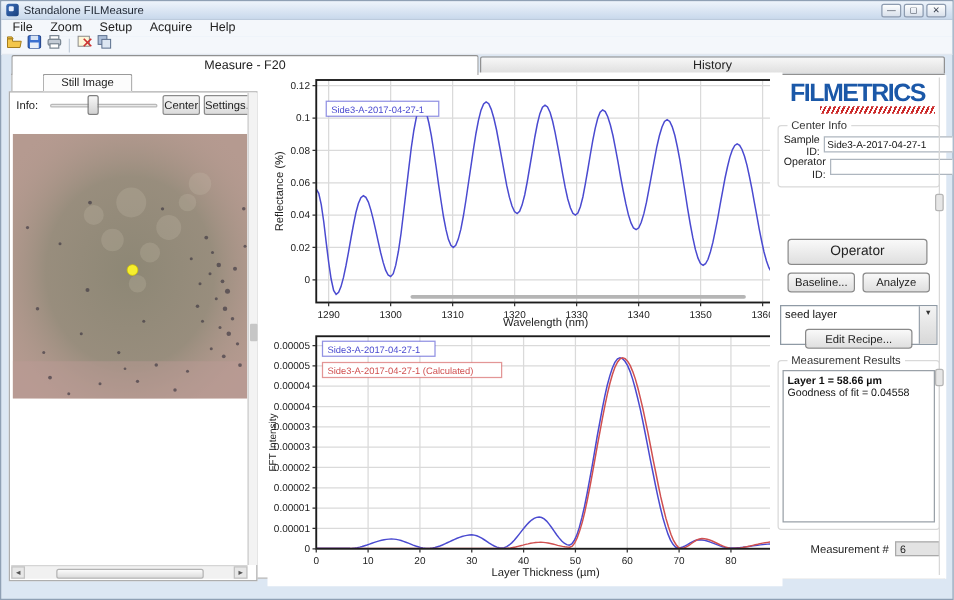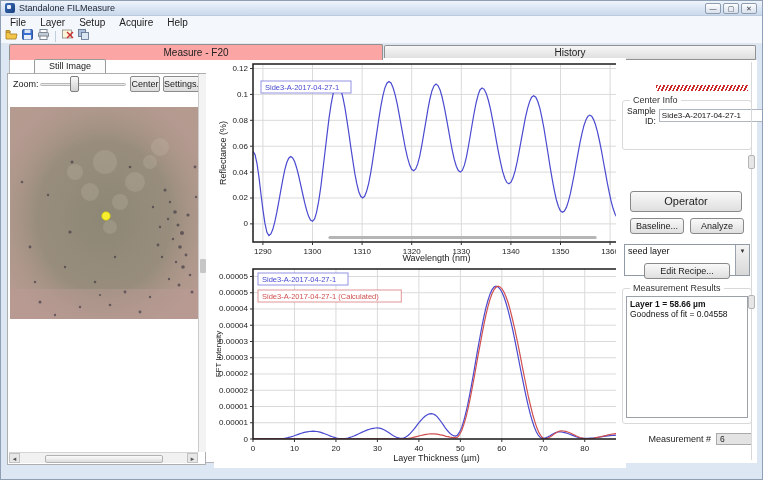--- a/index.html
+++ b/index.html
@@ -18,21 +18,21 @@
 
   
   #menubar{left:0;top:15px;width:100%;height:13px;background:#f4f7fb;display:flex;align-items:center;padding-left:2px;}
   .menu-item{font-size:10px;color:#222;padding:16px 7px;line-height:13px;}
   #toolbar{left:0;top:28px;width:100%;height:15px;background:#f4f7fb;display:flex;align-items:center;gap:3px;padding-left:4px;border-bottom:1px solid #e2e8f0;}
   .tb-sep{width:1px;height:11px;background:#c3cedb;margin:0 2px;}
 
   
   #tabstrip{left:0;top:43px;width:100%;height:15px;}
   .tab{position:absolute;top:1px;height:14px;border:1px solid #919191;border-bottom:none;border-radius:2px 2px 0 0;text-align:center;font-size:10px;color:#222;line-height:13px;}
-  .tab.active{background:#fca5a5;z-index:3;top:0;height:16px;line-height:15px;}
+  .tab.active{background:#ffffff;z-index:3;top:0;height:16px;line-height:15px;}
   .tab.inactive{background:linear-gradient(#f7f7f7,#dedede);}
 
   
   #main{left:8px;top:58px;width:747px;height:404px;background:#ffffff;border:1px solid #b4b4b4;border-top:1px solid #919191;}
 
   
   #still-tab{left:24px;top:-1px;width:72px;height:14px;background:#fcfcfc;border:1px solid #9a9a9a;border-bottom:none;border-radius:2px 2px 0 0;font-size:9px;text-align:center;line-height:13px;color:#222;z-index:4;}
   #left-panel{left:-3px;top:13px;width:199px;height:392px;border:1px solid #aeaeae;background:#fff;}
   #zoom-label{left:5px;top:5px;font-size:9px;color:#222;}
   #zoom-track{left:32px;top:9px;width:86px;height:3px;background:#e9e9e9;border:1px solid #b9b9b9;border-radius:2px;}
@@ -89,21 +89,21 @@
     <span id="win-title">Standalone FILMeasure</span>
   </div>
   <div id="win-controls" class="abs">
     <div class="win-btn">—</div>
     <div class="win-btn">▢</div>
     <div class="win-btn">✕</div>
   </div>
 
   <div id="menubar" class="abs">
       <div class="menu-item">File</div>
-      <div class="menu-item">Layer</div>
+      <div class="menu-item">Zoom</div>
       <div class="menu-item">Setup</div>
       <div class="menu-item">Acquire</div>
       <div class="menu-item">Help</div>
     </div>
 
   <div id="toolbar" class="abs">
     <span><svg width="13" height="13">
           <path d="M1 4 L1 11 L11 11 L12 6 L5 6 L5 4 Z" fill="#f3c64a" stroke="#a47c1c" stroke-width="0.8"></path>
           <path d="M1 4 L1 2.5 L4.5 2.5 L5.5 4 Z" fill="#f3c64a" stroke="#a47c1c" stroke-width="0.8"></path>
         </svg></span>
@@ -131,21 +131,21 @@
 
   <div id="tabstrip" class="abs">
     <div class="tab active" style="left:8px;width:374px;">Measure - F20</div>
     <div class="tab inactive" style="left:383px;width:372px;">History</div>
   </div>
 
   <div id="main" class="abs">
 
     <div id="still-tab" class="abs">Still Image</div>
     <div id="left-panel" class="abs">
-      <span id="zoom-label" class="abs">Zoom:</span>
+      <span id="zoom-label" class="abs">Info:</span>
       <div id="zoom-track" class="abs"></div>
       <div id="zoom-thumb" class="abs"></div>
       <div id="center-btn" class="abs small-btn">Center</div>
       <div id="settings-btn" class="abs small-btn">Settings...</div>
       <div id="still-image" class="abs"><svg width="188" height="212">
             <defs>
               <radialGradient id="olv" cx="0.5" cy="0.52" r="0.65">
                 <stop offset="0%" stop-color="#8d8775" stop-opacity="1"></stop>
                 <stop offset="55%" stop-color="#958c7b" stop-opacity="0.9"></stop>
                 <stop offset="100%" stop-color="#b59a90" stop-opacity="0"></stop>
@@ -346,28 +346,33 @@
           <text x="34" y="14.976099426386224" text-anchor="end" font-size="8" fill="#222">0.00005</text>
           <text x="222.5" y="197" text-anchor="middle" font-size="9" fill="#222">Layer Thickness (µm)</text>
           <text text-anchor="middle" font-size="8" fill="#222" transform="translate(7,90) rotate(-90)">FFT Intensity</text>
           <rect x="44" y="9" width="90" height="12" fill="#ffffff" stroke="#4a4ad0" stroke-opacity="0.6"></rect>
           <text x="48" y="18" font-size="7.5" fill="#4a4ad0">Side3-A-2017-04-27-1</text>
           <rect x="44" y="26" width="143.29999999999998" height="12" fill="#ffffff" stroke="#d05050" stroke-opacity="0.6"></rect>
           <text x="48" y="35" font-size="7.5" fill="#d05050">Side3-A-2017-04-27-1 (Calculated)</text>
         </svg></div>
 
     <div id="right-panel" class="abs">
+      <div id="brand" class="abs">FILMETRICS</div>
       <div id="brand-hatch" class="abs"></div>
 
       <div id="sample-info" class="abs groupbox">
         <span class="group-title">Center Info</span>
         <div class="form-row" style="top:8px;">
           <span class="form-label">Sample ID:</span>
           <input class="form-input" value="Side3-A-2017-04-27-1" style="">
         </div>
+        <div class="form-row" style="top:26px;">
+          <span class="form-label">Operator ID:</span>
+          <input class="form-input" value="" style="">
+        </div>
       </div>
 
 
       <div id="measure-btn" class="btn">Operator</div>
       <div id="baseline-btn" class="btn">Baseline...</div>
       <div id="analyze-btn" class="btn">Analyze</div>
 
       <div id="recipe-combo" class="abs">
         <span id="recipe-text">seed layer</span>
         <span id="recipe-drop">▼</span>

